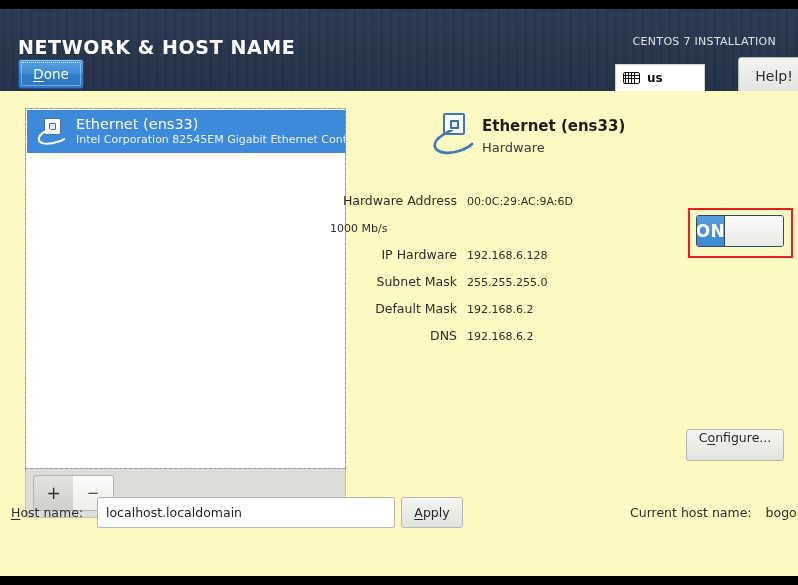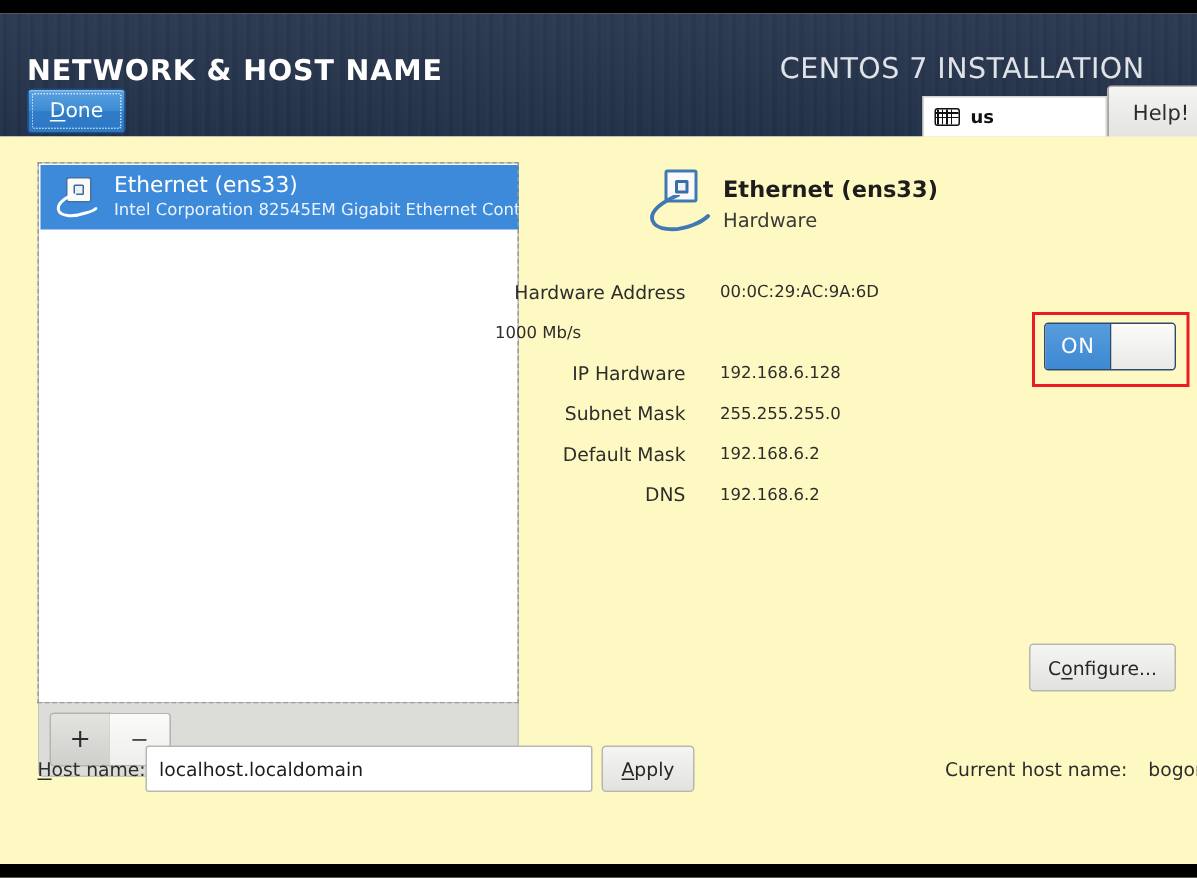--- a/index.html
+++ b/index.html
@@ -50,23 +50,23 @@
     position: absolute;
     left: 18px; top: 27px;
     font-size: 19px;
     font-weight: bold;
     letter-spacing: 0.6px;
     color: #ffffff;
   }
 
   .install-label {
     position: absolute;
-    right: 17px; top: 26px;
+    right: 4px; top: 26px;
     padding-right: 18px;
-    font-size: 19px;
+    font-size: 11px;
     letter-spacing: 0.3px;
     color: #dfe3e8;
     white-space: nowrap;
   }
 
   
   .done-btn {
     position: absolute;
     left: 18px; top: 50px;
     width: 66px; height: 30px;
@@ -89,21 +89,21 @@
     display: flex; align-items: center; justify-content: center;
     font-size: 13.5px;
     color: #ffffff;
   }
   .mn { text-decoration: underline; text-underline-offset: 2px; }
 
   
   .kbd-box {
     position: absolute;
     left: 615px; top: 55px;
-    width: 123px; height: 28px;
+    width: 90px; height: 28px;
     background: #ffffff;
     border: 1px solid #d4d4d2;
     display: flex;
     align-items: center;
     padding-left: 7px;
     cursor: pointer;
   }
   .kbd-glyph {
     width: 17px; height: 12px;
     border: 1.5px solid #111;
@@ -301,22 +301,21 @@
 
   
   .details {
     position: absolute;
     left: 330px; top: 90px;
     width: 330px;
   }
   .drow {
     display: flex;
     height: 27px;
-    align-items: center;
-    gap: 13px;
+    align-items: flex-end;
   }
   .drow .k {
     width: 137px;
     text-align: right;
     font-size: 12.5px;
     color: #2d2d2b;
     padding-right: 10px;
   }
   .drow .v {
     font-size: 11px;
@@ -336,55 +335,55 @@
     left: 696px; top: 124px;
     width: 88px; height: 32px;
     border: 1px solid #2d4a6b;
     border-radius: 3px;
     background: #f0f0ee;
     display: flex;
     overflow: hidden;
     cursor: pointer;
   }
   .toggle .on-part {
-    width: 44px;
+    width: 28px;
     height: 100%;
     background: linear-gradient(180deg, #569ddd 0%, #3e88d2 100%);
     border-right: 1px solid #2d4a6b;
     display: flex;
     align-items: center;
     justify-content: center;
-    font-size: 14px;
-    font-weight: normal;
+    font-size: 17px;
+    font-weight: bold;
     color: #ffffff;
     letter-spacing: 0.5px;
   }
   .toggle .knob-part {
     flex: 1;
     background: linear-gradient(180deg, #fbfbfa 0%, #e9e9e6 100%);
   }
 
   
   .configure-btn {
     position: absolute;
     left: 686px; top: 338px;
     width: 98px; height: 32px;
     border: 1px solid #b6b6b2;
     border-radius: 3px;
     background: linear-gradient(180deg, #f5f5f3 0%, #e2e2df 100%);
-    display: flex; align-items: center; justify-content: center;
+    display: flex; align-items: flex-start; justify-content: center;
     font-size: 12.5px;
     color: #262626;
     cursor: pointer;
   }
 
   
   .host-label {
     position: absolute;
-    left: 25px; top: 414px;
+    left: 11px; top: 414px;
     font-size: 12.5px;
     color: #2d2d2b;
   }
   .host-input {
     position: absolute;
     left: 97px; top: 406px;
     width: 298px; height: 31px;
     border: 1px solid #b7b7b3;
     border-radius: 2px;
     background: #ffffff;

